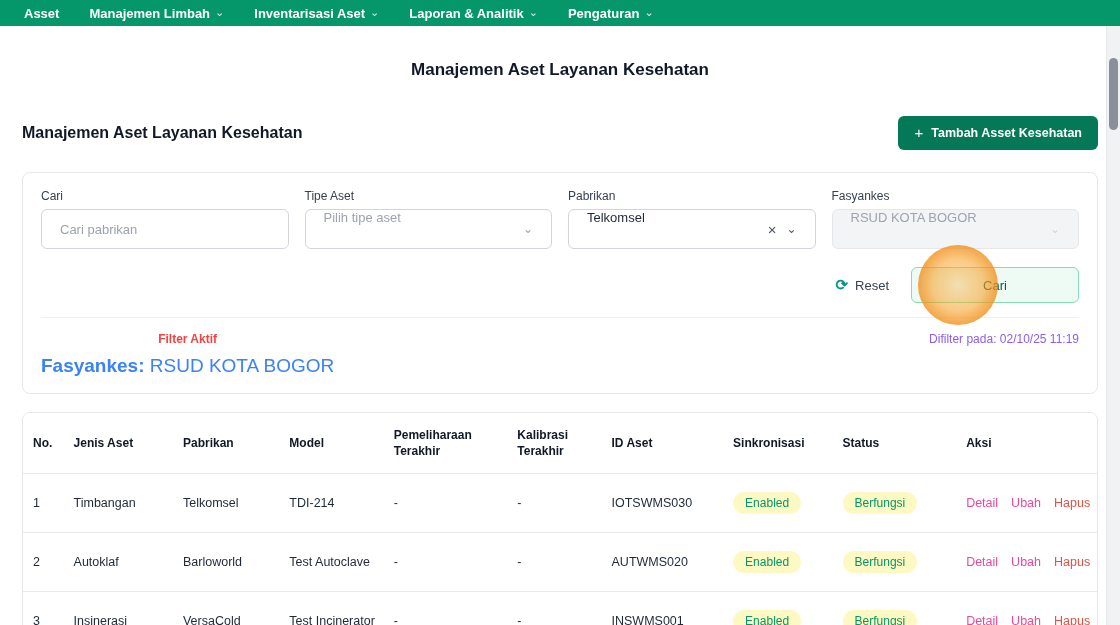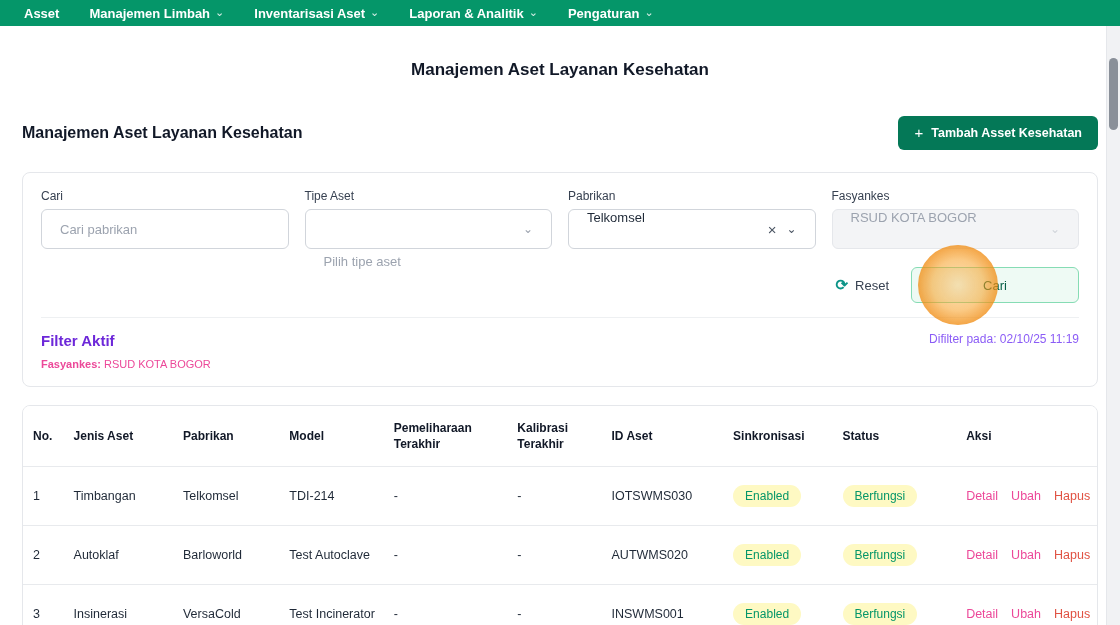--- a/index.html
+++ b/index.html
@@ -30,41 +30,41 @@
     padding:16px 18px 16px 18px; }
   .filter-grid { display:grid; grid-template-columns:1fr 1fr 1fr 1fr; gap:16px; }
   .field-label { font-size:12px; color:#374151; margin-bottom:6px; display:block; }
   .input, .select { height:40px; border:1px solid #d1d5db; border-radius:6px;
     display:flex; padding:0 18px; font-size:13px; background:#fff; }
   .input input { border:none; outline:none; width:100%; font-size:13px;
     font-family:inherit; color:#1f2937; background:transparent; }
   .input input::placeholder { color:#9ca3af; }
   .select { justify-content:space-between; cursor:pointer; }
   .select .value { color:#1f2937; }
-  .select .value.placeholder { color:#9ca3af;margin-top:44px; }
+  .select .value.placeholder { color:#9ca3af; }
   .select .right-icons { display:flex; align-items:center; gap:10px; }
   .select .chevron { color:#9ca3af; font-size:12px; }
   .select.has-value .chevron, .select.has-value .clear { color:#4b5563; }
   .select .clear { font-size:15px; line-height:1; cursor:pointer; }
   .select.disabled { background:#f3f4f6; border-color:#e5e7eb; cursor:default; }
   .select.disabled .value { color:#9ca3af; }
   .select.disabled .chevron { color:#d1d5db; }
 
   .filter-actions { display:flex; justify-content:flex-end; align-items:center;
     gap:22px; margin-top:18px; }
   .reset-btn { display:flex; align-items:center; gap:7px; background:none; border:none;
     font-size:13px; color:#374151; cursor:pointer; font-family:inherit; }
   .reset-btn .refresh { color:#0d9488; font-size:15px; font-weight:700; }
   .cari-btn { width:168px; height:36px; border:1px solid #86dcb4; background:#eefaf4;
     color:#065f46; border-radius:6px; font-size:13px; cursor:pointer; font-family:inherit; }
 
   .filter-footer { display:flex; justify-content:space-between; align-items:flex-start;
     border-top:1px solid #eef0f2; margin-top:14px; padding-top:14px; }
-  .filter-aktif-label { font-size:15px; font-weight:700; color:#6d28d9; }
-  .filter-aktif-line { margin-top:9px; font-size:11px; color:#ec4899; }
+  .filter-aktif-label { font-size:12px; font-weight:700; color:#ef4444;text-align:center; }
+  .filter-aktif-line { margin-top:9px; font-size:19px; color:#3b82f6; }
   .filter-aktif-line b { font-weight:700; }
   .filtered-at { font-size:12px; color:#8b5cf6; }
 
   
   .table-card { border:1px solid #e5e7eb; border-radius:8px; margin-top:18px; overflow:hidden; }
   table { width:100%; border-collapse:collapse; table-layout:fixed; }
   thead th { text-align:left; font-size:12px; font-weight:700; color:#111827;
     padding:14px 8px; line-height:1.35; vertical-align:middle; background:#fff; }
   thead th:first-child { padding-left:10px; }
   tbody td { font-size:12.5px; color:#1f2937; padding:18px 8px; border-top:1px solid #e8eaed;

